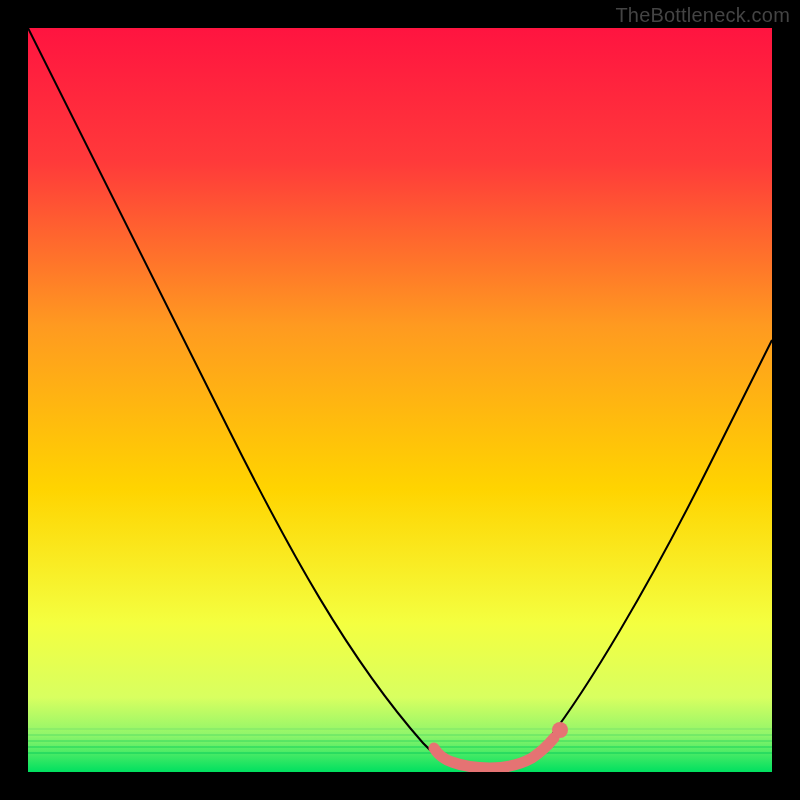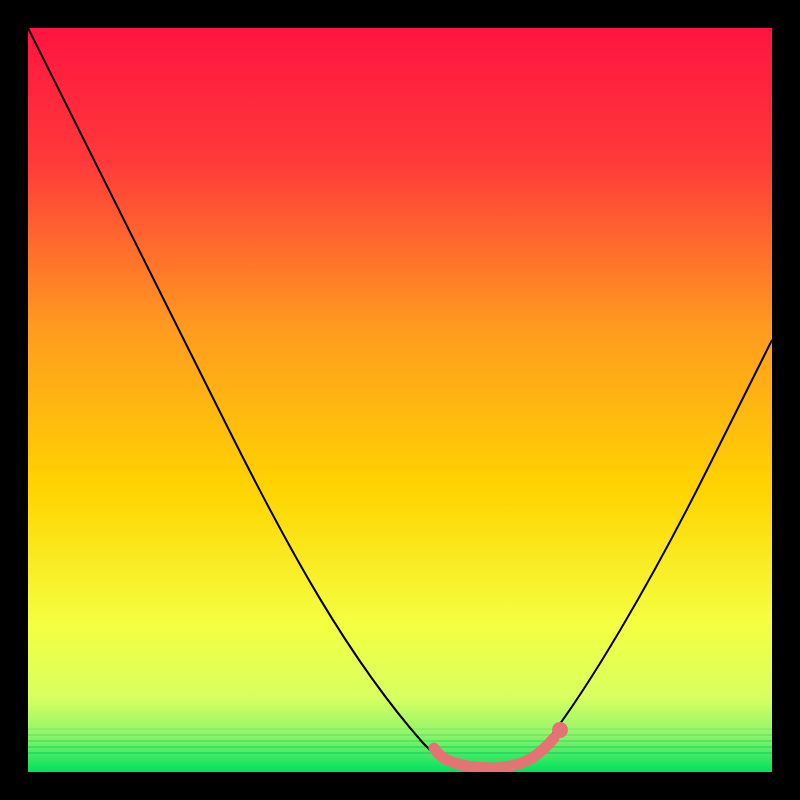--- a/index.html
+++ b/index.html
@@ -38,20 +38,21 @@
     display: block;
     width: 744px;
     height: 744px;
   }
 </style>
 </head>
 <body>
 
 <div class="frame">
 
+  <div class="watermark">TheBottleneck.com</div>
 
   <div class="plot">
     <svg viewBox="0 0 744 744">
       <defs>
         <linearGradient id="bg-grad" x1="0" y1="0" x2="0" y2="1">
           <stop offset="0%" stop-color="#ff1440"></stop>
           <stop offset="18%" stop-color="#ff3a3a"></stop>
           <stop offset="40%" stop-color="#ff9a20"></stop>
           <stop offset="62%" stop-color="#ffd400"></stop>
           <stop offset="80%" stop-color="#f4ff40"></stop>

